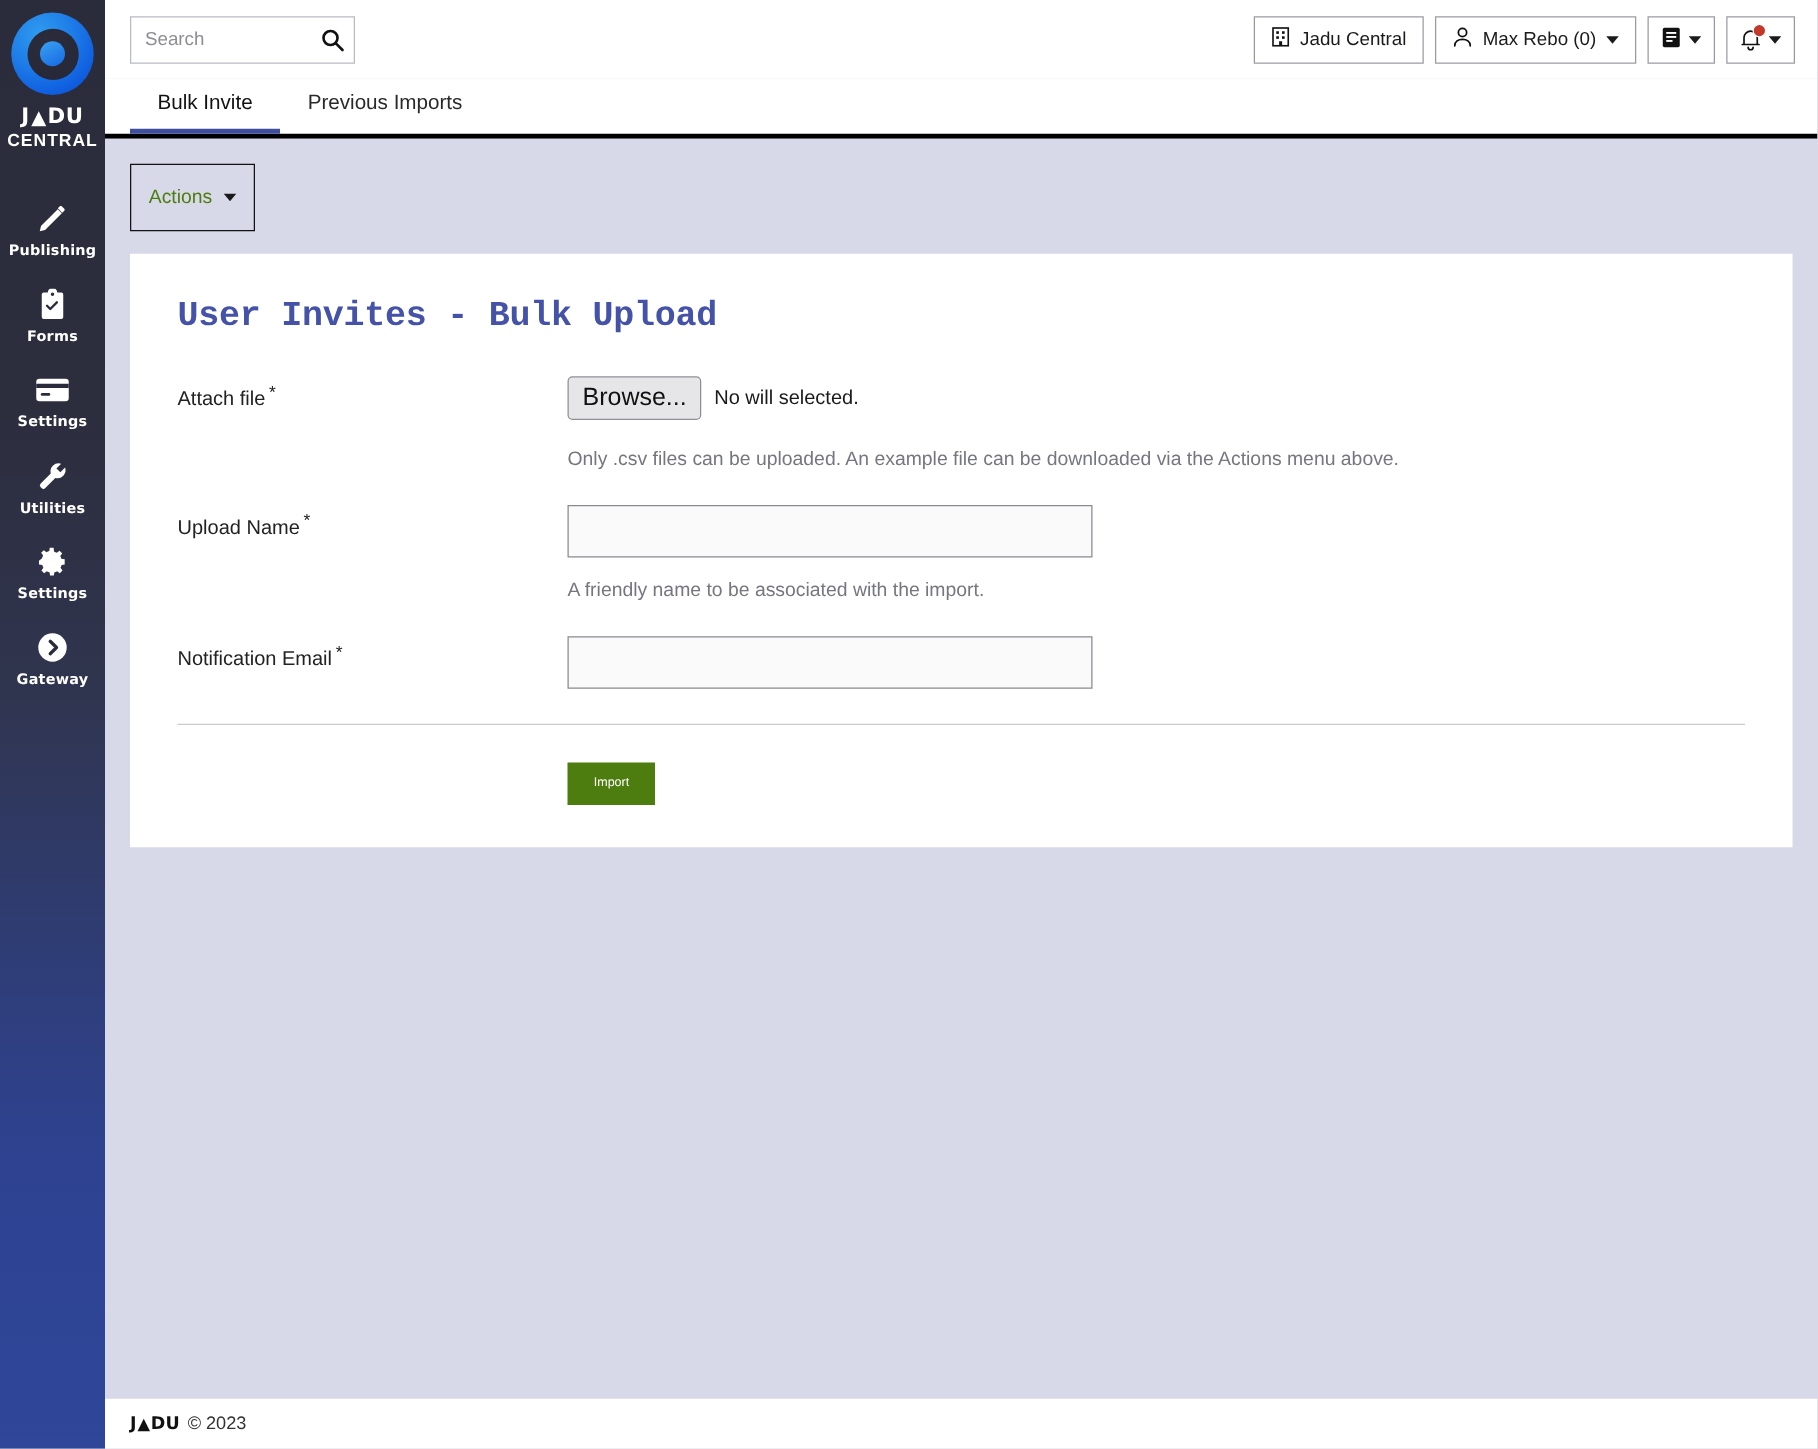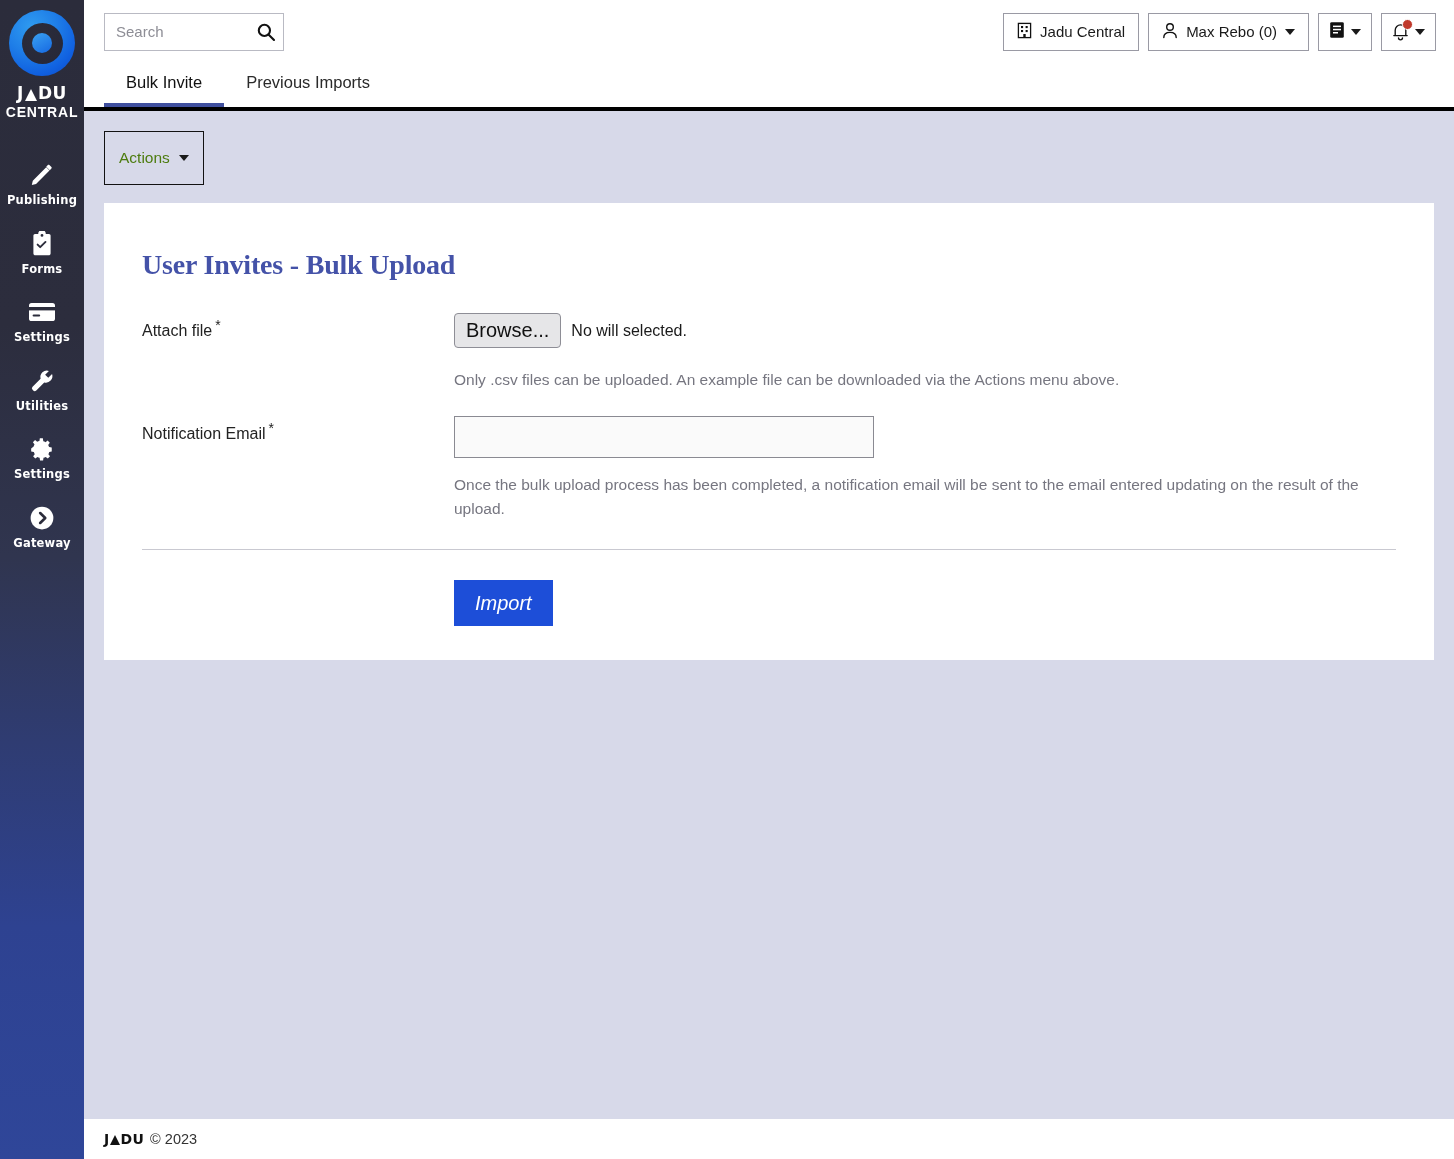--- a/index.html
+++ b/index.html
@@ -111,21 +111,21 @@
     border:1px solid #121212;background:#d7d9e9;height:54px;padding:0 14px;
     font-size:15.5px;color:#4d7c0f;display:inline-flex;align-items:center;gap:9px;cursor:pointer;
     font-family:"Liberation Sans",sans-serif;border-radius:0;
   }
 
   .card{
     background:#fff;margin:0 20px;padding:30px 20px 34px;
   }
   .card-title{
     color:#4452a8;font-size:28px;font-weight:bold;letter-spacing:-.2px;
-    font-family:Liberation Serif, serif;margin:16px 0 32px 18px;
+    font-family:Liberation Mono, monospace;margin:5px 0 32px 18px;
   }
 
   .form-row{display:flex;align-items:flex-start;margin-bottom:24px;padding-left:18px;}
   .form-label{
     width:312px;min-width:312px;font-size:16px;color:#222;padding-top:4px;
     font-family:"Liberation Sans",sans-serif;
   }
   .req{color:#222;font-size:14px;vertical-align:super;margin-left:3px;}
   .form-field{flex:1;padding-right:20px;}
 
@@ -143,22 +143,22 @@
   .text-input{
     width:420px;height:42px;border:1px solid #8a8a92;background:#fafafa;
     padding:0 10px;font-size:16px;color:#111;outline:none;border-radius:0;
     font-family:"Liberation Sans",sans-serif;
   }
 
   .divider{border:none;border-top:1px solid #c9c9d1;margin:28px 18px 0;}
 
   .submit-row{padding:30px 0 0 330px;}
   .import-btn{
-    background:#1d4ed8;color:#fff;border:none;padding:11px 21px;font-size:20px;
-    cursor:pointer;font-family:"Liberation Sans",sans-serif;border-radius:0;line-height:1.2;font-style:italic;
+    background:#4d7c0f;color:#fff;border:none;padding:11px 21px;font-size:10px;
+    cursor:pointer;font-family:"Liberation Sans",sans-serif;border-radius:0;line-height:1.2;
   }
 
   .spacer{flex:1;background:#d7d9e9;min-height:10px;}
 
   .footer{
     background:#fff;height:40px;display:flex;align-items:center;padding-left:20px;gap:6px;
   }
   .footer-logo{
     font-weight:bold;font-size:14px;letter-spacing:.3px;color:#111;
     font-family:"DejaVu Sans", sans-serif;display:flex;align-items:center;
@@ -339,28 +339,36 @@
           </div>
           <div class="form-field">
             <div class="filerow">
               <button class="browse-btn">Browse...</button>
               <span class="file-status">No will selected.</span>
             </div>
             <div class="hint">Only .csv files can be uploaded. An example file can be downloaded via the Actions menu above.</div>
           </div>
         </div>
 
+        <div class="form-row">
+          <div class="form-label">
+            <span>Upload Name</span><span class="req">*</span>
+          </div>
+          <div class="form-field">
+            <input class="text-input" type="text" placeholder="" style="">
+            <div class="hint tight">A friendly name to be associated with the import.</div>
+          </div>
+        </div>
 
         <div class="form-row">
           <div class="form-label">
             <span>Notification Email</span><span class="req">*</span>
           </div>
           <div class="form-field">
             <input class="text-input" type="text" placeholder="" style="">
-            <div class="hint tight">Once the bulk upload process has been completed, a notification email will be sent to the email entered updating on the result of the upload.</div>
           </div>
         </div>
 
         <hr class="divider">
 
         <div class="submit-row">
           <button class="import-btn">Import</button>
         </div>
       </section>
 

